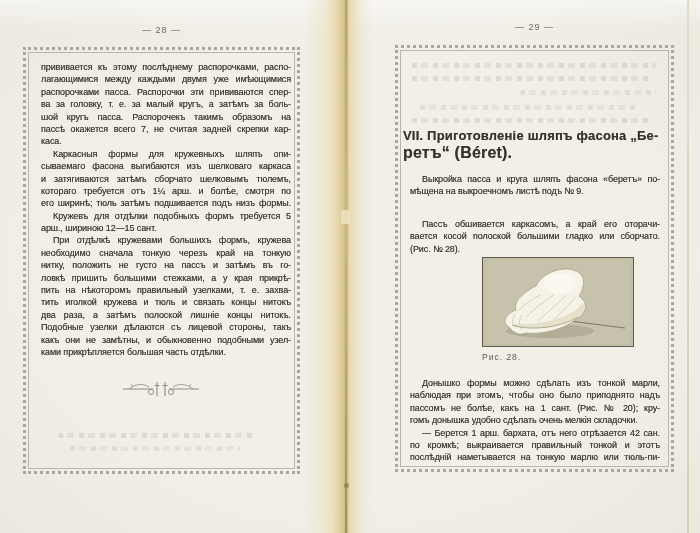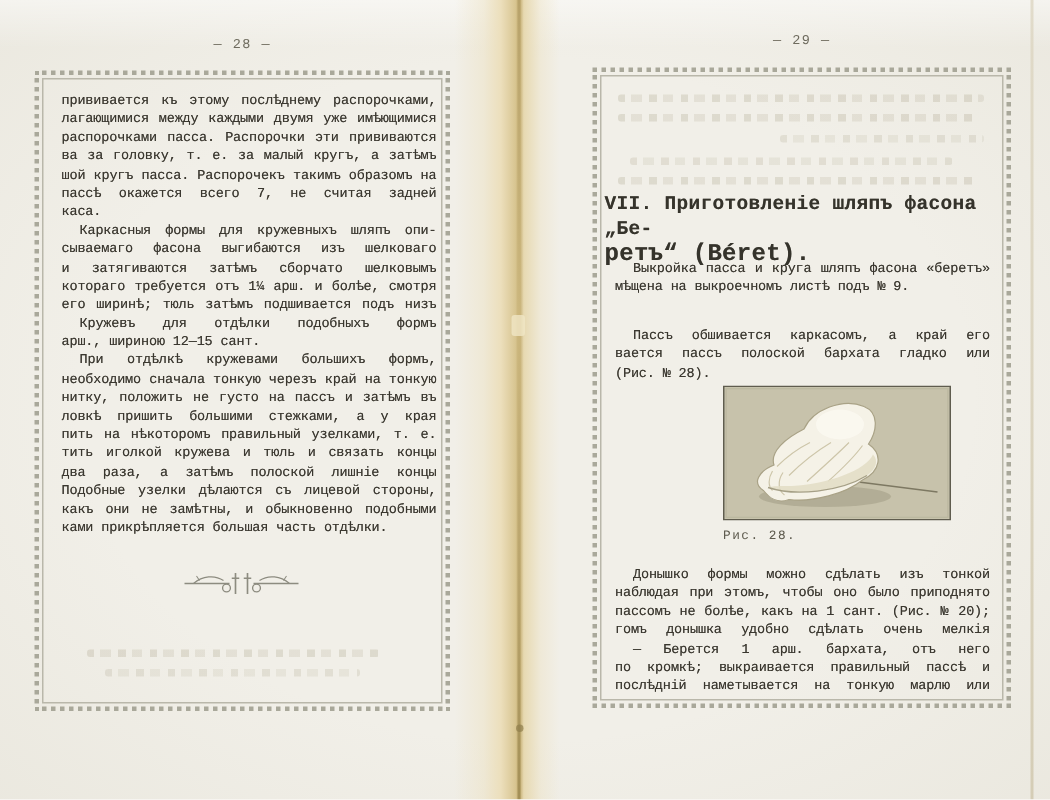--- a/index.html
+++ b/index.html
@@ -1,21 +1,21 @@
 <!DOCTYPE html>
 <html><head>
 <meta charset="utf-8">
 <style>
   html,body{margin:0;padding:0;}
   #scan{
     position:relative;
     width:700px;height:533px;
     background:#f1efe8;
     overflow:hidden;
-    font-family:Liberation Mono, monospace;
+    font-family:Liberation Sans, sans-serif;
     color:#3a372f;
   }
   
   #scan::before{
     content:"";position:absolute;inset:0;
     background:
       linear-gradient(180deg, rgba(255,255,255,.5) 0%, rgba(255,255,255,0) 6%),
       radial-gradient(ellipse at 50% 50%, rgba(255,255,255,0) 60%, rgba(190,185,160,.12) 100%);
     pointer-events:none;
   }
@@ -182,21 +182,21 @@
 
   <div class="heading">
     <div>VII. Приготовленіе шляпъ фасона „Бе-</div>
     <div class="h2">ретъ“ (Béret).</div>
   </div>
 
   <div class="textblock tb-right-top">
       <div class="tline ind">Выкройка пасса и круга шляпъ фасона «беретъ» по-</div>
       <div class="tline noj">мѣщена на выкроечномъ листѣ подъ № 9.</div>
       <div class="tline ind gap">Пассъ обшивается каркасомъ, а край его оторачи-</div>
-      <div class="tline">вается пассъ полоской бархата гладко или сборчато.</div>
+      <div class="tline">вается косой полоской большими гладко или сборчато.</div>
       <div class="tline noj">(Рис. № 28).</div>
     </div>
 
   <div class="figure">
     <svg width="152" height="90" viewBox="0 0 152 90">
       <rect x="0.5" y="0.5" width="151" height="89" fill="#cbc7b0" stroke="#5f5c4e" stroke-width="1"></rect>
       <rect x="2" y="2" width="148" height="86" fill="none" stroke="#b5b19a" stroke-width="1" opacity=".6"></rect>
 
       <rect x="2" y="2" width="148" height="86" fill="#a9a58c" opacity=".12"></rect>
 
@@ -222,17 +222,17 @@
     </svg>
   </div>
   <div class="fig-caption">Рис. 28.</div>
 
   <div class="textblock tb-right-bottom">
       <div class="tline ind">Донышко формы можно сдѣлать изъ тонкой марли,</div>
       <div class="tline">наблюдая при этомъ, чтобы оно было приподнято надъ</div>
       <div class="tline">пассомъ не болѣе, какъ на 1 сант. (Рис. № 20); кру-</div>
       <div class="tline noj">гомъ донышка удобно сдѣлать очень мелкія складочки.</div>
       <div class="tline ind">— Берется 1 арш. бархата, отъ него отрѣзается 42 сан.</div>
-      <div class="tline">по кромкѣ; выкраивается правильный пассѣ и этотъ</div>
+      <div class="tline">по кромкѣ; выкраивается правильный тонкой и этотъ</div>
       <div class="tline">послѣдній наметывается на тонкую марлю или тюль-пи-</div>
     </div>
 
 </div>
 
 </body></html>

